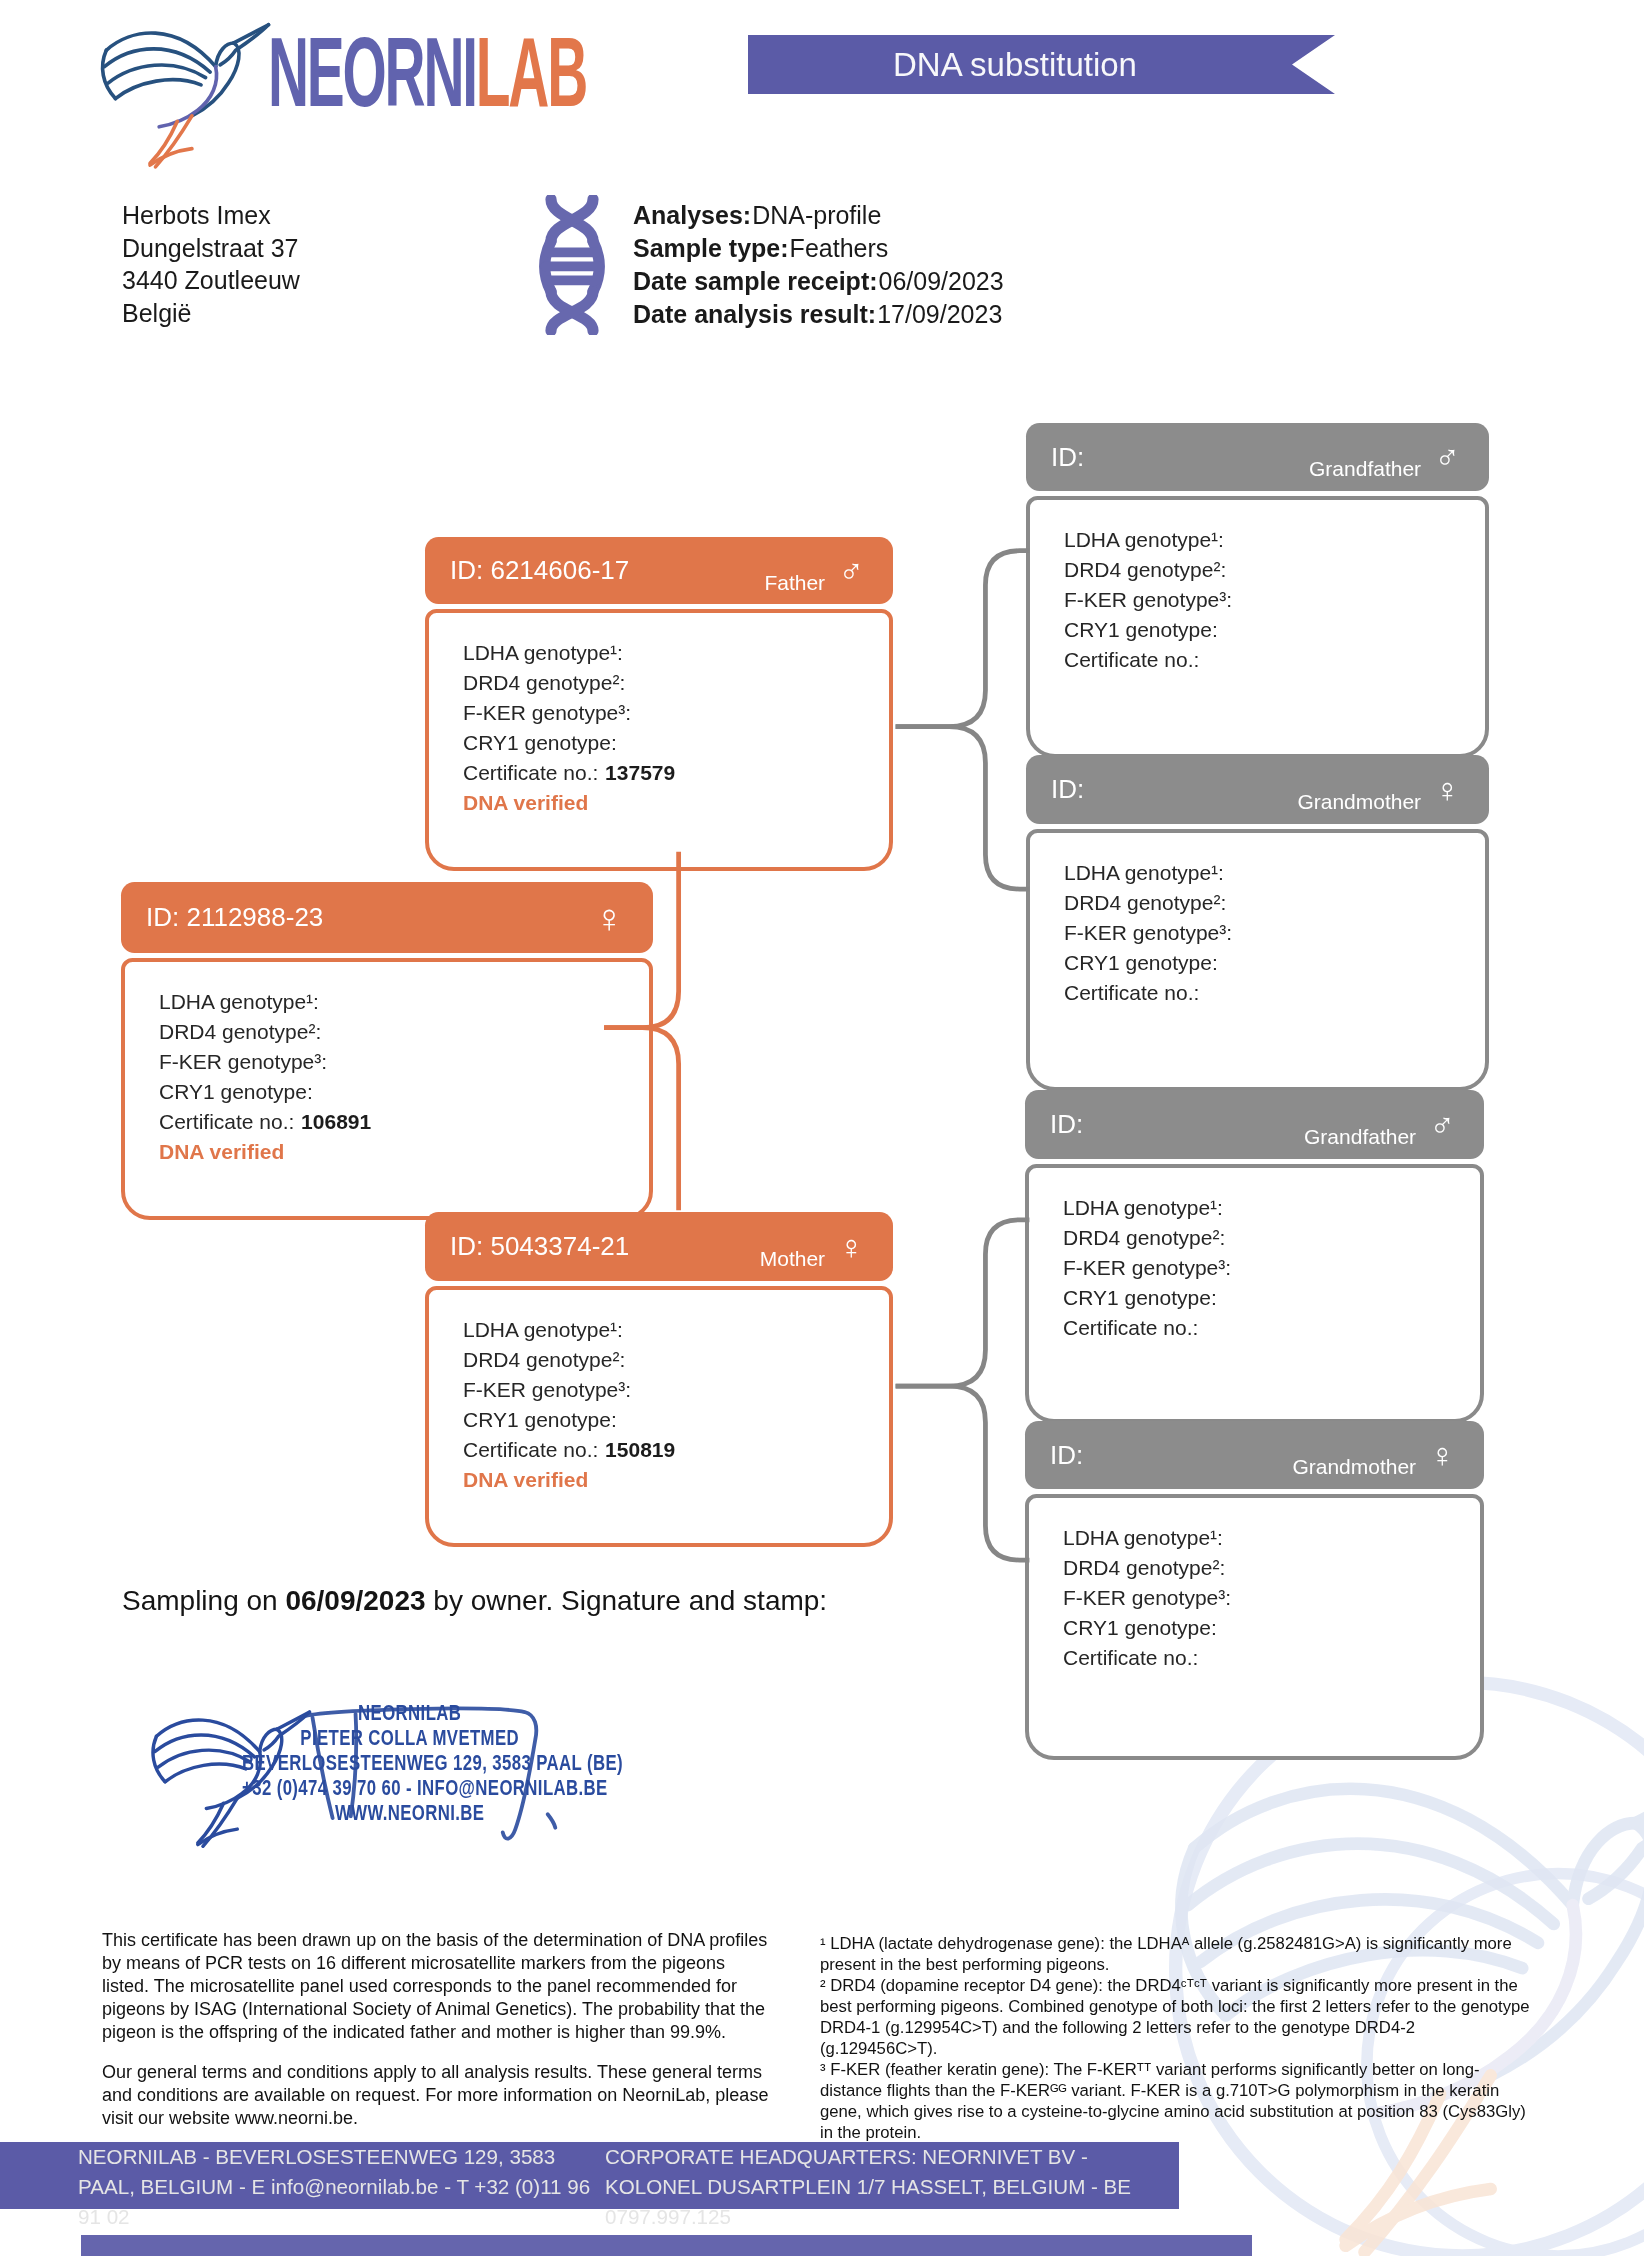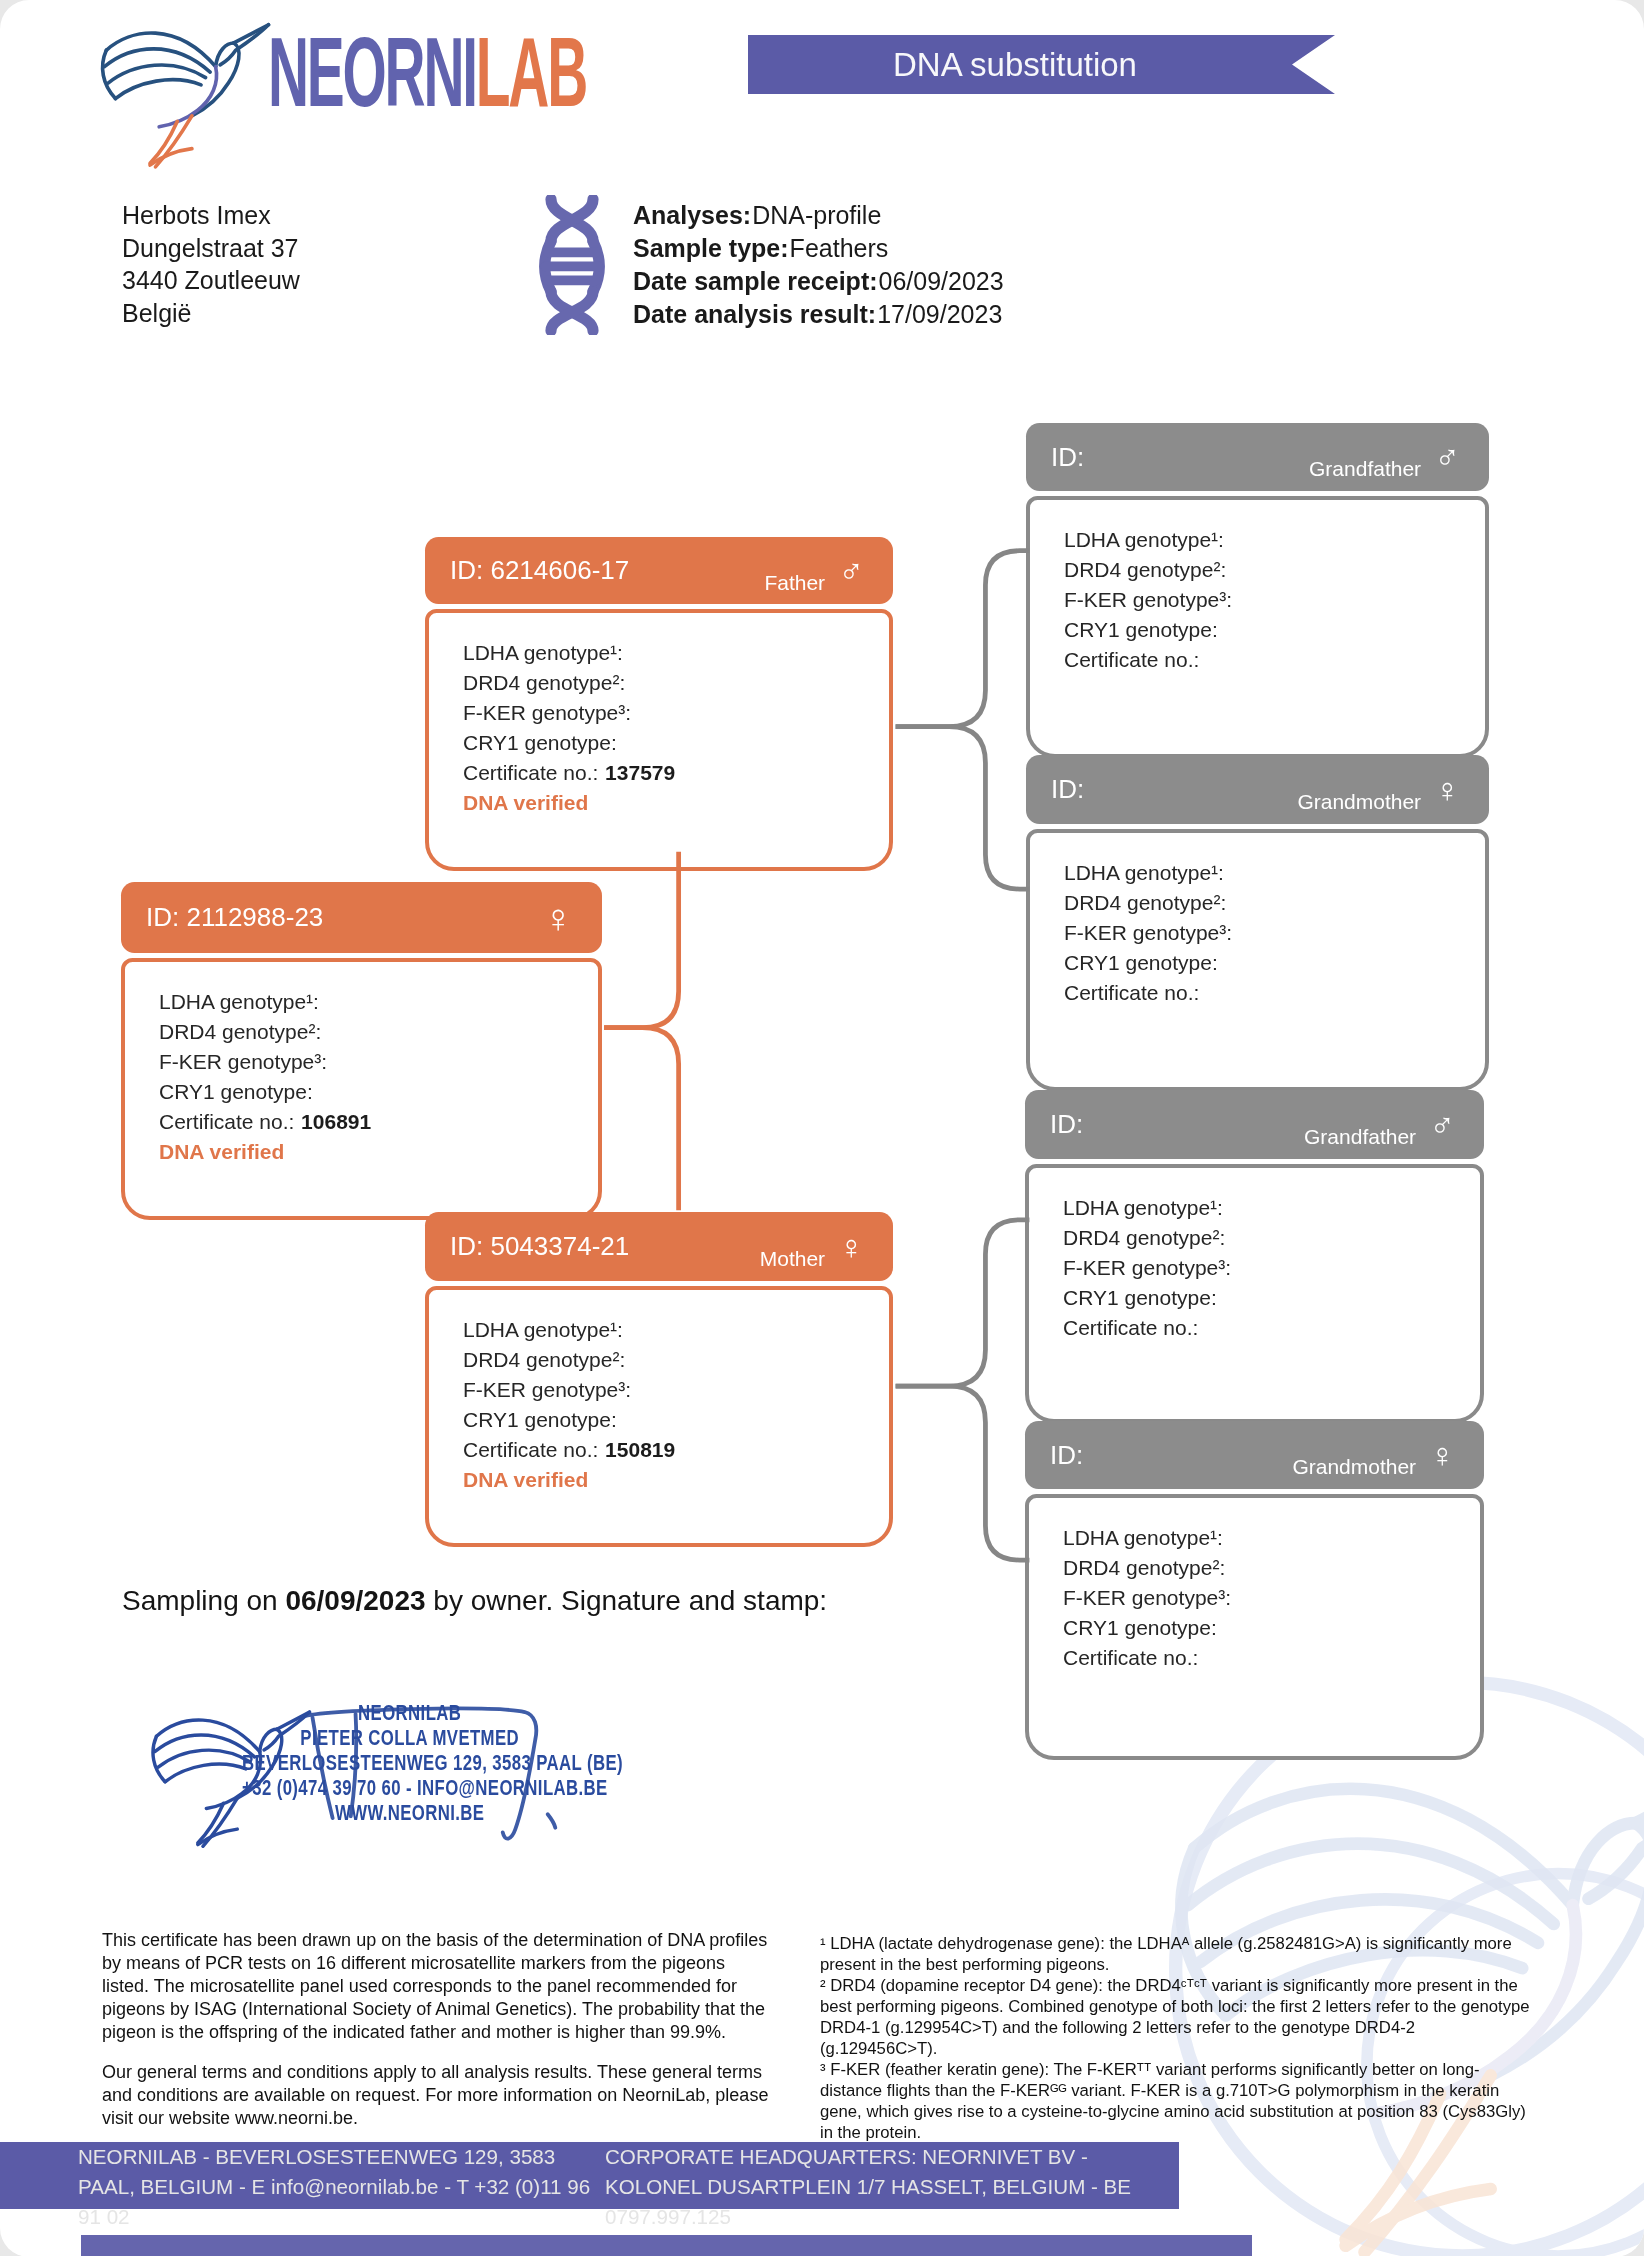--- a/index.html
+++ b/index.html
@@ -1,17 +1,17 @@
 <!DOCTYPE html>
 <html><head>
 <meta charset="utf-8">
 <style>
   html,body { margin:0; padding:0; background:#e8e8e8; }
   .page { position:relative; width:1644px; height:2257px; background:#ffffff;
-          font-family:"Liberation Sans", sans-serif; overflow:hidden; margin:0 auto;border-radius:29px; }
+          font-family:"Liberation Sans", sans-serif; overflow:hidden; margin:0 auto; }
 
   
   .logo-bird { position:absolute; left:88px; top:11.5px; width:186px; height:164px; }
   .wordmark { position:absolute; left:268px; top:23px; font-size:98px; font-weight:bold;
               letter-spacing:-3.8px; transform:scaleX(0.58); transform-origin:0 0; white-space:nowrap; line-height:1.0;}
   .wm-purple { color:#6163ae; }
   .wm-orange { color:#e2774b; }
   .ribbon { position:absolute; left:748px; top:35px; width:587px; height:59px; background:#5b5ba7;
             clip-path:polygon(0 0, 100% 0, calc(100% - 43px) 50%, 100% 100%, 0 100%);
             display:flex; align-items:center; justify-content:center; padding-right:53px; box-sizing:border-box; }
@@ -191,21 +191,21 @@
     </div>
     <div class="pbox-body" style="height:229px">
       <div class="geno">LDHA genotype¹:</div>
       <div class="geno">DRD4 genotype²:</div>
       <div class="geno">F-KER genotype³:</div>
       <div class="geno">CRY1 genotype:</div>
       <div class="geno"><span>Certificate no.:</span><b class="certv"></b></div>
     </div>
   </div>
 
-  <div class="pbox orange" style="left:121px; top:882px; width:481px;">
+  <div class="pbox orange" style="left:121px; top:882px; width:532px;">
     <div class="pbox-header" style="height:71px">
       <span class="pbox-id">ID: 2112988-23</span>
       <span class="pbox-sex big">♀</span>
     </div>
     <div class="pbox-body" style="height:229px">
       <div class="geno">LDHA genotype¹:</div>
       <div class="geno">DRD4 genotype²:</div>
       <div class="geno">F-KER genotype³:</div>
       <div class="geno">CRY1 genotype:</div>
       <div class="geno"><span>Certificate no.:</span><b class="certv">106891</b></div>

